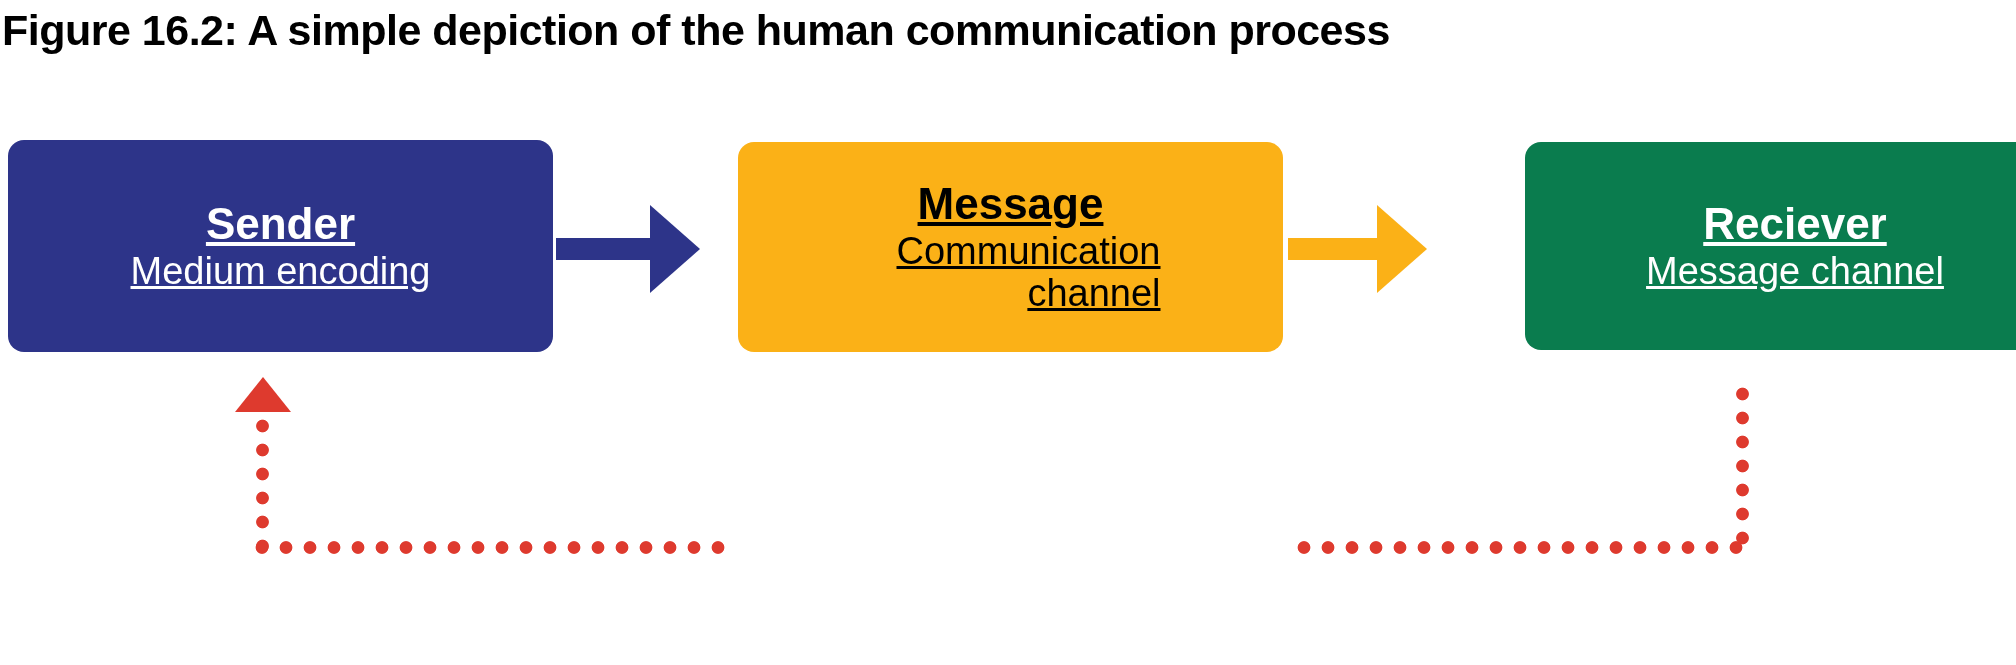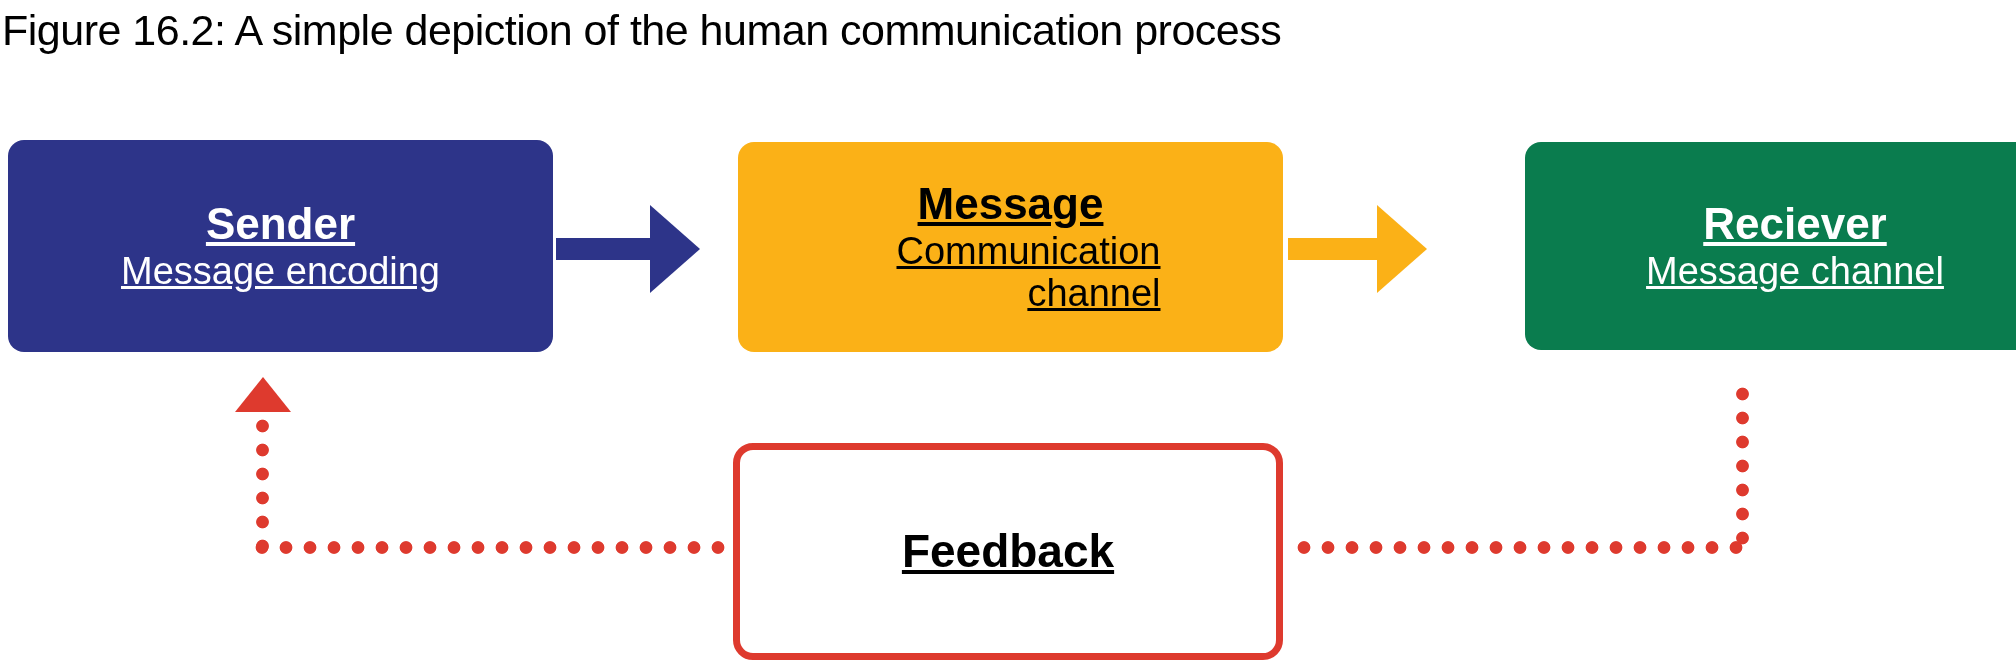--- a/index.html
+++ b/index.html
@@ -17,21 +17,21 @@
     position:relative;
     width:2016px;
     height:665px;
     background:#ffffff;
     overflow:hidden;
   }
   .figure-title{
     position:absolute;
     left:2px; top:6px;
     font-size:43px;
-    font-weight:normal;
+    font-weight:bold;
     color:var(--text-dark);
     white-space:nowrap;
     letter-spacing:-0.5px;
   }
   
   .node{
     position:absolute;
     border-radius:16px;
     display:flex;
     flex-direction:column;
@@ -118,21 +118,21 @@
 </style>
 </head>
 <body>
 
 <div class="canvas">
 
   <div class="figure-title">Figure 16.2: A simple depiction of the human communication process</div>
 
   <div class="node node-sender">
     <div class="node-title">Sender</div>
-    <div class="node-subtitle">Message encoding</div>
+    <div class="node-subtitle">Medium encoding</div>
   </div>
 
   <div class="flow-arrow arrow-blue">
     <div class="shaft"></div>
     <div class="head"></div>
   </div>
 
   <div class="node node-medium">
     <div class="node-title">Message</div>
     <div class="node-subtitle">Communication channel</div>
@@ -141,23 +141,20 @@
   <div class="flow-arrow arrow-yellow">
     <div class="shaft"></div>
     <div class="head"></div>
   </div>
 
   <div class="node node-receiver">
     <div class="node-title">Reciever</div>
     <div class="node-subtitle">Message channel</div>
   </div>
 
-  <div class="node node-feedback">
-    <div class="node-title">Feedback</div>
-  </div>
 
   <div class="feedback-arrowhead"></div>
   <div class="dots-v dots-left-vertical"></div>
   <div class="dots-h dots-left-horizontal"></div>
   <div class="dots-h dots-right-horizontal"></div>
   <div class="dots-v dots-right-vertical"></div>
 
 </div>
 
 </body></html>

